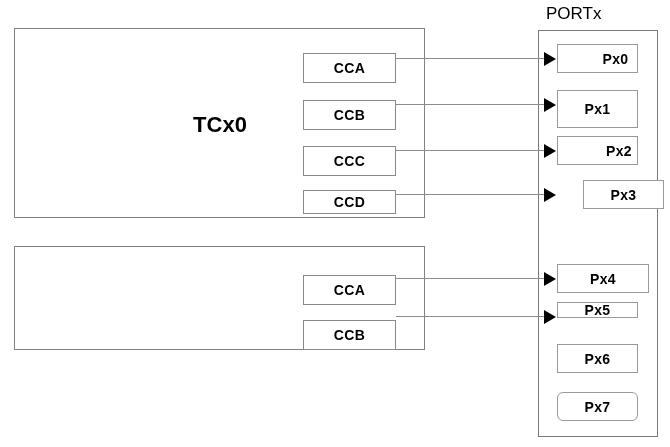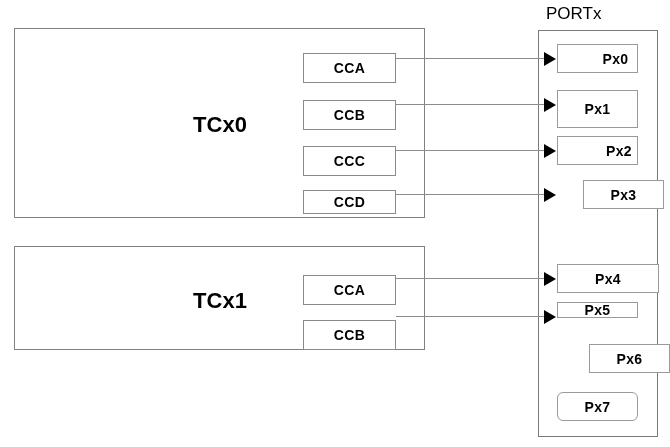--- a/index.html
+++ b/index.html
@@ -92,35 +92,34 @@
 
   <div class="tc-block" style="left:14px; top:28px; width:411px; height:190px;"></div>
   <div class="tc-label" style="left:160px; top:112px; width:120px;">TCx0</div>
 
   <div class="cc-box" style="left:303px; top:41px; width:93px; height:30px;">CCA</div>
   <div class="cc-box" style="left:303px; top:88px; width:93px; height:30px;">CCB</div>
   <div class="cc-box" style="left:303px; top:134px; width:93px; height:30px;">CCC</div>
   <div class="cc-box" style="left:303px; top:178px; width:93px; height:24px;">CCD</div>
 
   <div class="tc-block" style="left:14px; top:246px; width:411px; height:104px;"></div>
-  <div class="tc-label" style="left:160px; top:288px; width:120px;">TCx1</div>
 
   <div class="cc-box" style="left:303px; top:263px; width:93px; height:30px;">CCA</div>
   <div class="cc-box" style="left:303px; top:308px; width:93px; height:30px;">CCB</div>
 
   <div class="port-title" style="left:546px; top:4px;">PORTx</div>
   <div class="port-block" style="left:538px; top:30px; width:120px; height:407px;"></div>
 
   <div class="px-box" style="left:557px; top:44px; width:81px; height:29px;padding-left:36px;">Px0</div>
   <div class="px-box" style="left:557px; top:90px; width:81px; height:38px;">Px1</div>
   <div class="px-box" style="left:557px; top:136px; width:81px; height:29px;padding-left:43px;">Px2</div>
   <div class="px-box" style="left:557px; top:180px; width:81px; height:29px;margin-left:26px;">Px3</div>
-  <div class="px-box" style="left:557px; top:264px; width:102px; height:29px;">Px4</div>
+  <div class="px-box" style="left:557px; top:264px; width:92px; height:29px;">Px4</div>
   <div class="px-box" style="left:557px; top:302px; width:81px; height:16px;">Px5</div>
-  <div class="px-box" style="left:557px; top:344px; width:81px; height:29px;margin-left:32px;">Px6</div>
+  <div class="px-box" style="left:557px; top:344px; width:81px; height:29px;">Px6</div>
   <div class="px-box" style="left:557px; top:392px; width:81px; height:29px;border-radius:6px;">Px7</div>
 
   <div class="conn-line" style="left:396px; top:58px; width:150px;"></div>
   <div class="arrow-head" style="left:544px; top:52px;"></div>
 
   <div class="conn-line" style="left:396px; top:104px; width:150px;"></div>
   <div class="arrow-head" style="left:544px; top:98px;"></div>
 
   <div class="conn-line" style="left:396px; top:150px; width:150px;"></div>
   <div class="arrow-head" style="left:544px; top:144px;"></div>

